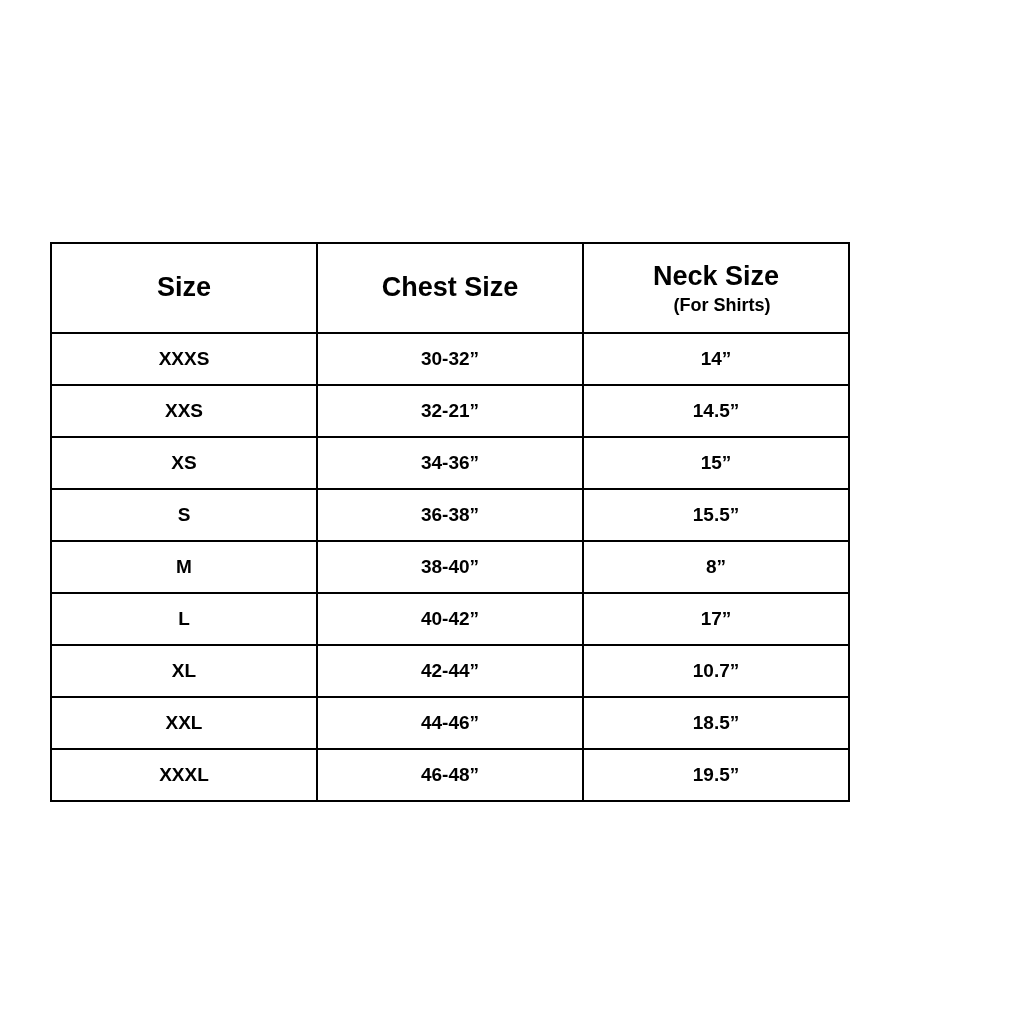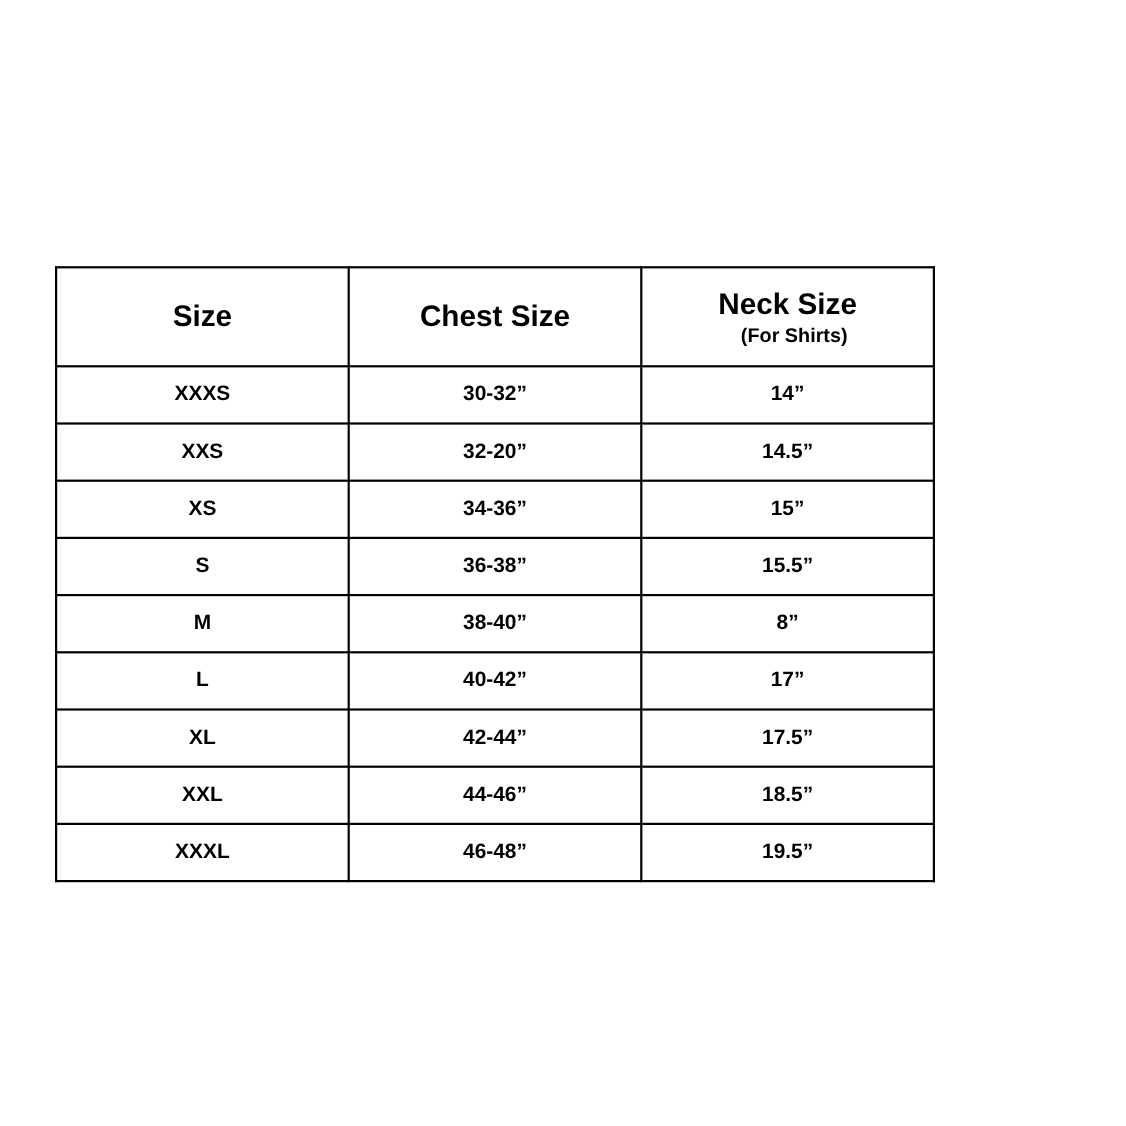--- a/index.html
+++ b/index.html
@@ -83,21 +83,21 @@
       </tr>
     </thead>
     <tbody>
       <tr>
         <td>XXXS</td>
         <td>30-32”</td>
         <td>14”</td>
       </tr>
       <tr>
         <td>XXS</td>
-        <td>32-20”</td>
+        <td>32-21”</td>
         <td>14.5”</td>
       </tr>
       <tr>
         <td>XS</td>
         <td>34-36”</td>
         <td>15”</td>
       </tr>
       <tr>
         <td>S</td>
         <td>36-38”</td>
@@ -109,21 +109,21 @@
         <td>8”</td>
       </tr>
       <tr>
         <td>L</td>
         <td>40-42”</td>
         <td>17”</td>
       </tr>
       <tr>
         <td>XL</td>
         <td>42-44”</td>
-        <td>17.5”</td>
+        <td>10.7”</td>
       </tr>
       <tr>
         <td>XXL</td>
         <td>44-46”</td>
         <td>18.5”</td>
       </tr>
       <tr>
         <td>XXXL</td>
         <td>46-48”</td>
         <td>19.5”</td>

